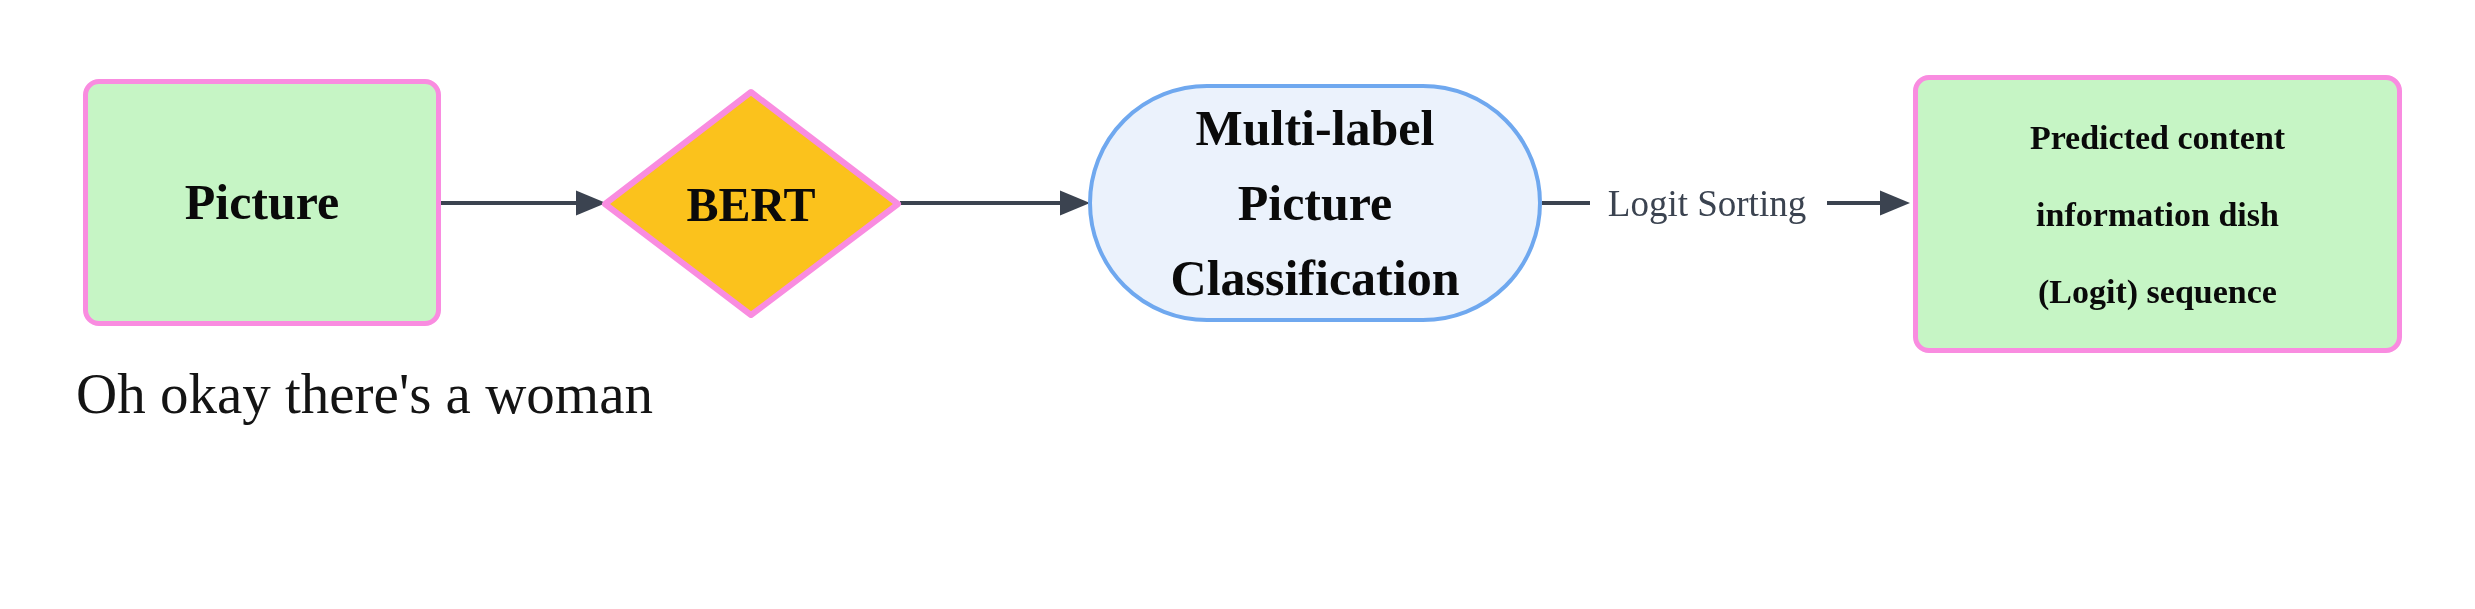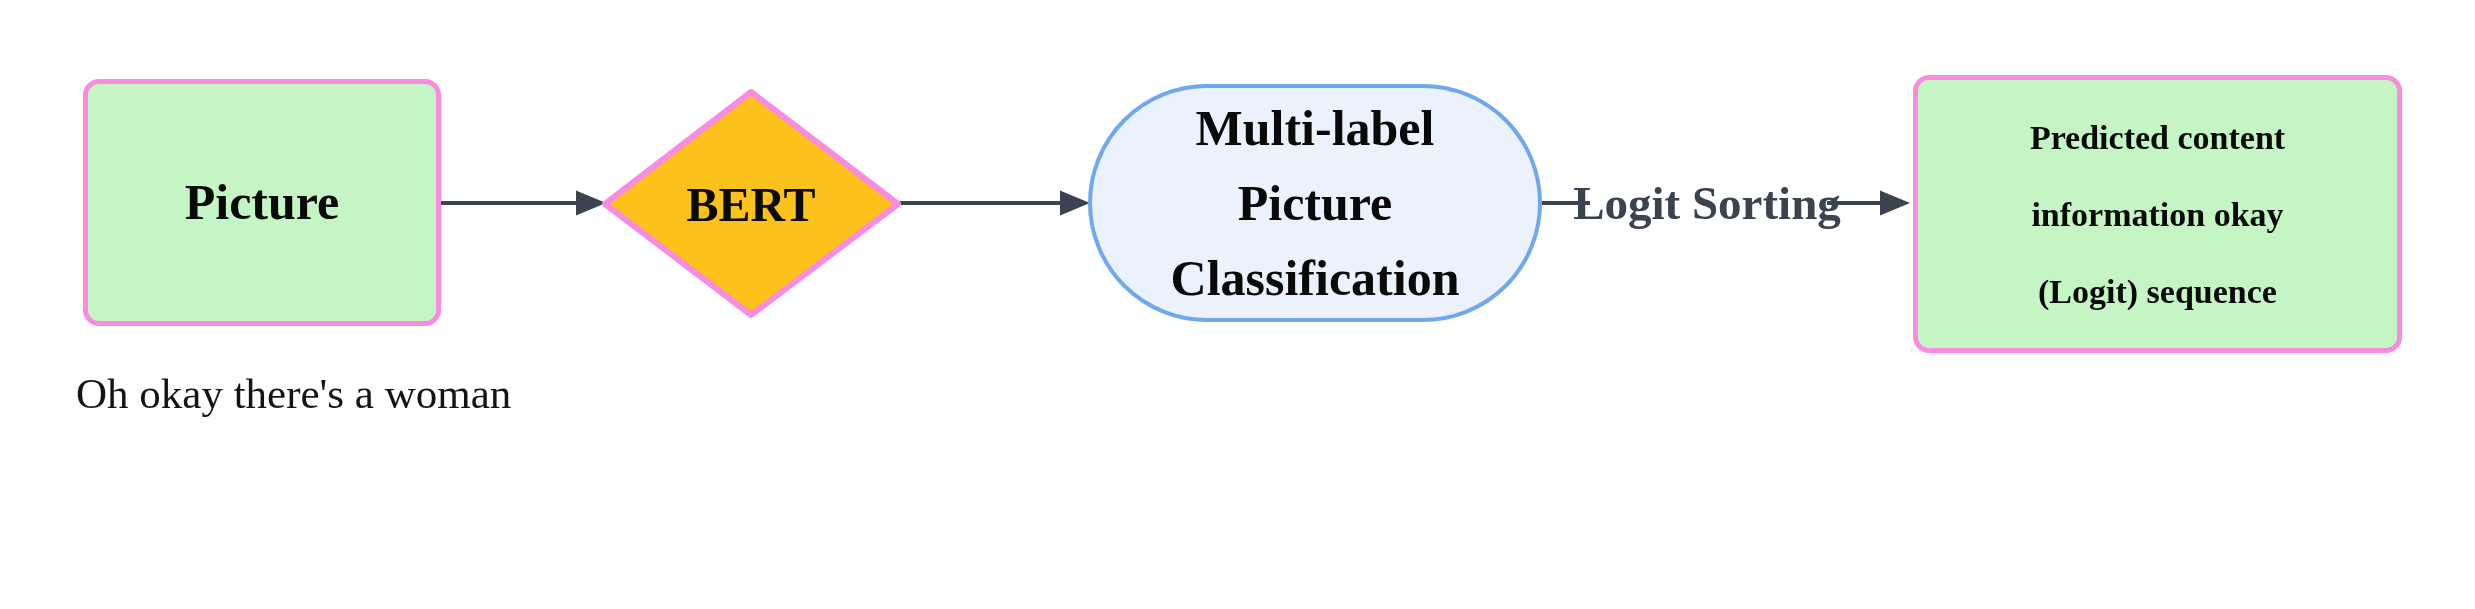--- a/index.html
+++ b/index.html
@@ -55,26 +55,26 @@
     position:absolute;left:0;top:0;width:100%;height:100%;
     display:flex;align-items:center;justify-content:center;
     font-size:48px;font-weight:bold;color:var(--node-text);
   }
   
   .edges-svg{position:absolute;left:0;top:0;pointer-events:none;}
   .edge-label{
     position:absolute;left:1707px;top:203px;
     transform:translate(-50%,-50%);
     white-space:nowrap;
-    font-size:47px;font-weight:bold;
+    font-size:37px;font-weight:normal;
     color:var(--edge-color);
   }
   
   .caption{position:absolute;color:var(--caption-text);font-weight:normal;}
-  .caption-input{left:76px;top:352px;width:640px;text-align:left;font-size:43px;line-height:84px;}
+  .caption-input{left:76px;top:352px;width:640px;text-align:left;font-size:57px;line-height:84px;}
   .caption-output{right:73px;top:352px;width:720px;text-align:right;font-size:60px;line-height:73px;}
 </style>
 </head>
 <body>
 
 <div class="canvas">
 
   <svg class="edges-svg" width="2475" height="609" viewBox="0 0 2475 609">
 
     <g>
@@ -108,21 +108,21 @@
   <div class="node stadium-node">
     <div class="nline">Multi-label</div>
     <div class="nline">Picture</div>
     <div class="nline">Classification</div>
   </div>
 
   <div class="edge-label">Logit Sorting</div>
 
   <div class="node rect-node n-cius">
     <div class="nline">Predicted content</div>
-    <div class="nline">information okay</div>
+    <div class="nline">information dish</div>
     <div class="nline">(Logit) sequence</div>
   </div>
 
   <div class="caption caption-input">
     <div>Oh okay there's a woman</div>
   </div>
 
 
 </div>
 

